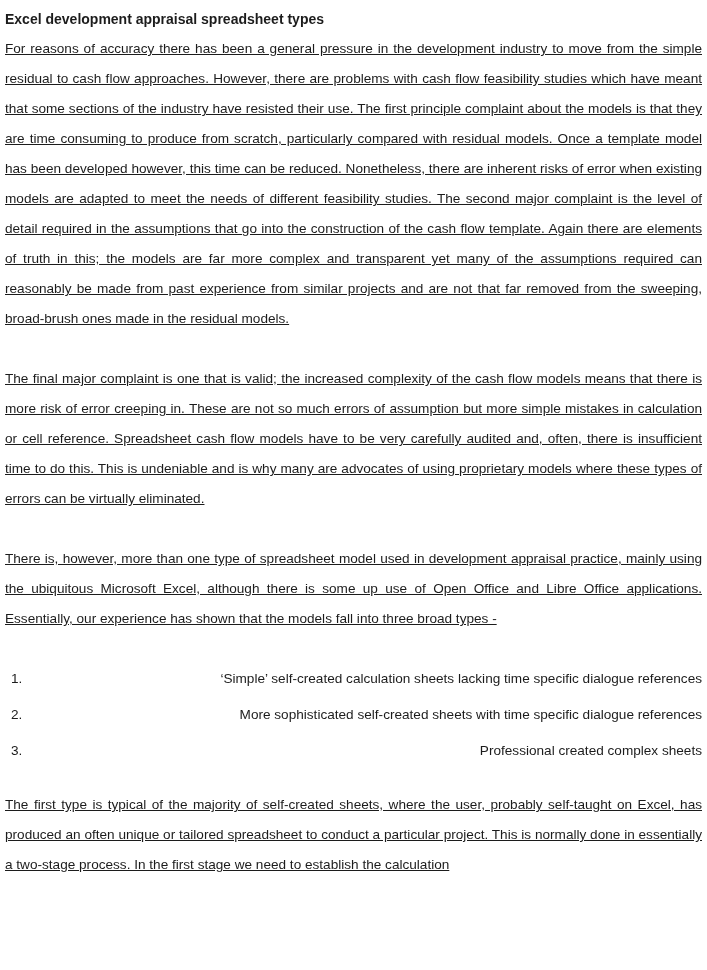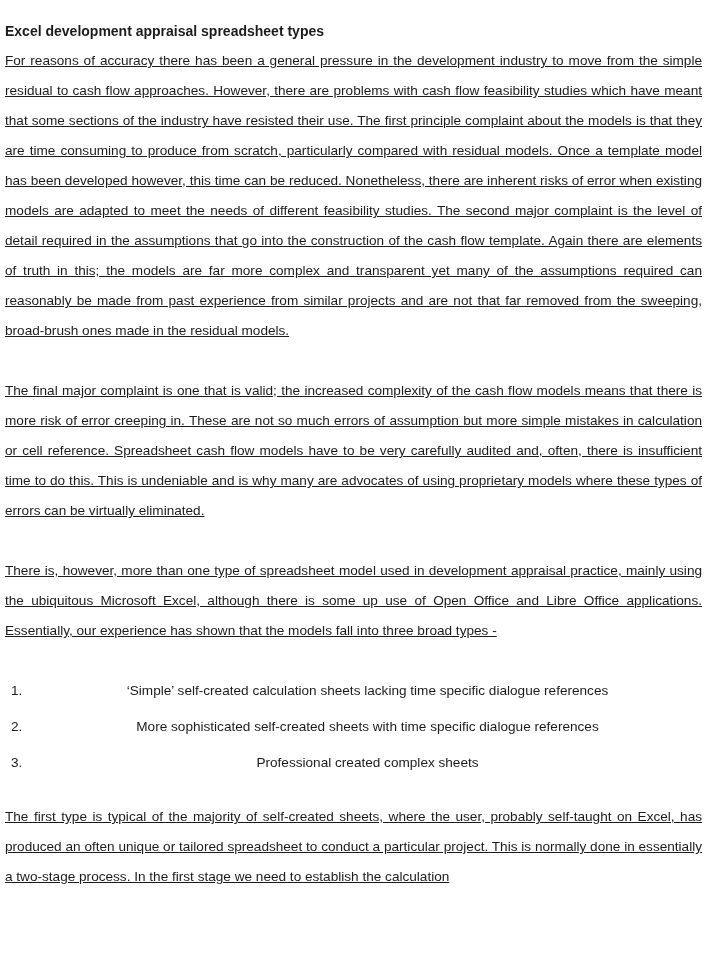--- a/index.html
+++ b/index.html
@@ -9,21 +9,21 @@
   }
   body {
     width: 707px;
     height: 970px;
     overflow: hidden;
   }
   .page {
     box-sizing: border-box;
     width: 707px;
     height: 970px;
-    padding: 16px 5px 0 5px;
+    padding: 4px 5px 0 5px;
     font-family: "Liberation Sans", sans-serif;
     font-size: 13.6px;
     line-height: 30px;
     color: #1c1c1c;
     background: #ffffff;
   }
   .doc-title {
     font-size: 14px;
     font-weight: bold;
     margin: 0;
@@ -46,21 +46,21 @@
     margin-bottom: 6px;
     line-height: 30px;
   }
   .list-item-number {
     flex: 0 0 28px;
     padding-left: 6px;
     box-sizing: border-box;
   }
   .list-item-text {
     flex: 1;
-    text-align: center;
+    text-align: right;
   }
 </style>
 </head>
 <body>
 
 <div class="page">
 
   <h1 class="doc-title">Excel development appraisal spreadsheet types</h1>
 
   <p class="para">For reasons of accuracy there has been a general pressure in the development industry to move from the simple residual to cash flow approaches. However, there are problems with cash flow feasibility studies which have meant that some sections of the industry have resisted their use. The first principle complaint about the models is that they are time consuming to produce from scratch, particularly compared with residual models. Once a template model has been developed however, this time can be reduced. Nonetheless, there are inherent risks of error when existing models are adapted to meet the needs of different feasibility studies. The second major complaint is the level of detail required in the assumptions that go into the construction of the cash flow template. Again there are elements of truth in this; the models are far more complex and transparent yet many of the assumptions required can reasonably be made from past experience from similar projects and are not that far removed from the sweeping, broad-brush ones made in the residual models.</p>

